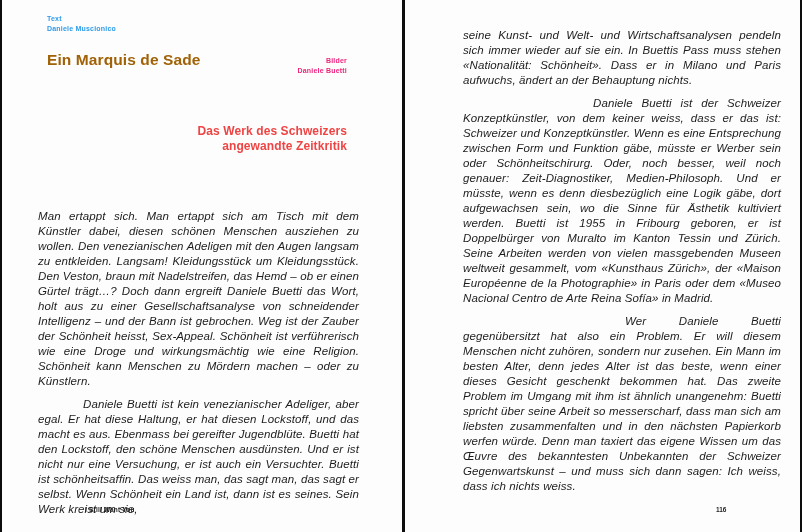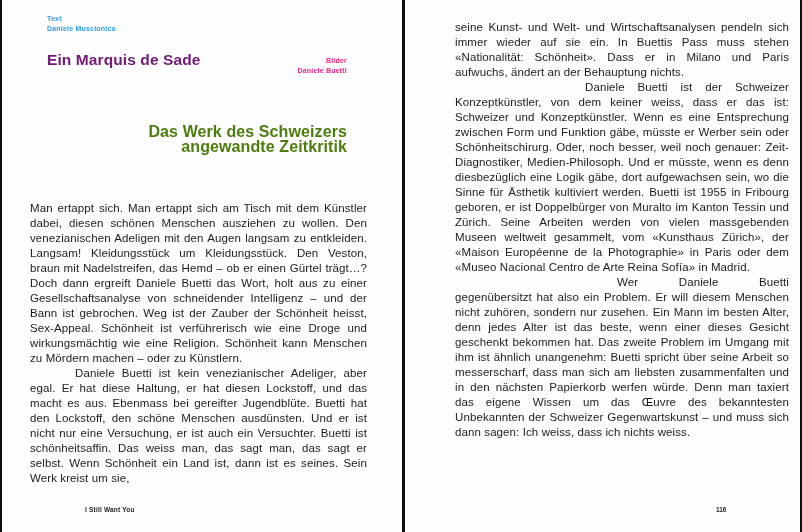--- a/index.html
+++ b/index.html
@@ -19,36 +19,36 @@
   .page { position: absolute; top: 0; height: 532px; background: #fdfdfd; }
   .page-left  { left: 2px;  width: 400px; }
   .page-right { left: 405px; width: 394px; }
 
   .credit { position: absolute; font-size: 7px; line-height: 9.5px; font-weight: 700; letter-spacing: 0.2px; }
   .credit-blue { left: 45px; top: 14px; text-align: left; }
   .credit-pink { left: 145px; top: 56px; width: 200px; text-align: right; }
 
   .title {
     position: absolute; left: 45px; top: 50px;
-    font-size: 15.5px; line-height: 19px; font-weight: 700; color: #701a75;
+    font-size: 15.5px; line-height: 19px; font-weight: 700; color: #a16207;
     letter-spacing: 0.1px;
   }
 
   .deck {
     position: absolute; left: 145px; top: 124px; width: 200px;
-    text-align: right; font-weight: 700; font-size: 16px; line-height: 15px;
-    color: #4d7c0f; letter-spacing: 0.1px;
+    text-align: right; font-weight: 700; font-size: 12px; line-height: 15px;
+    color: #ef4444; letter-spacing: 0.1px;
   }
 
   .body {
     position: absolute; color: #1c1c1c;
     font-size: 11.5px; line-height: 15px; text-align: justify;
     letter-spacing: 0.1px; hyphens: auto;
   }
-  .body p { margin: 0; }
+  .body p { margin: 8px; font-style: italic; }
   .body-left  { left: 28px; top: 201px; width: 337px; }
   .body-right { left: 50px; top: 20px;  width: 334px; }
 
   .indent-sm { text-indent: 45px; }
   .indent-lg { text-indent: 130px; }
   .indent-xl { text-indent: 162px; }
   .indent-xxl { text-indent: 167px; }
 
   .footer-title {
     position: absolute; left: 83px; top: 506px;

